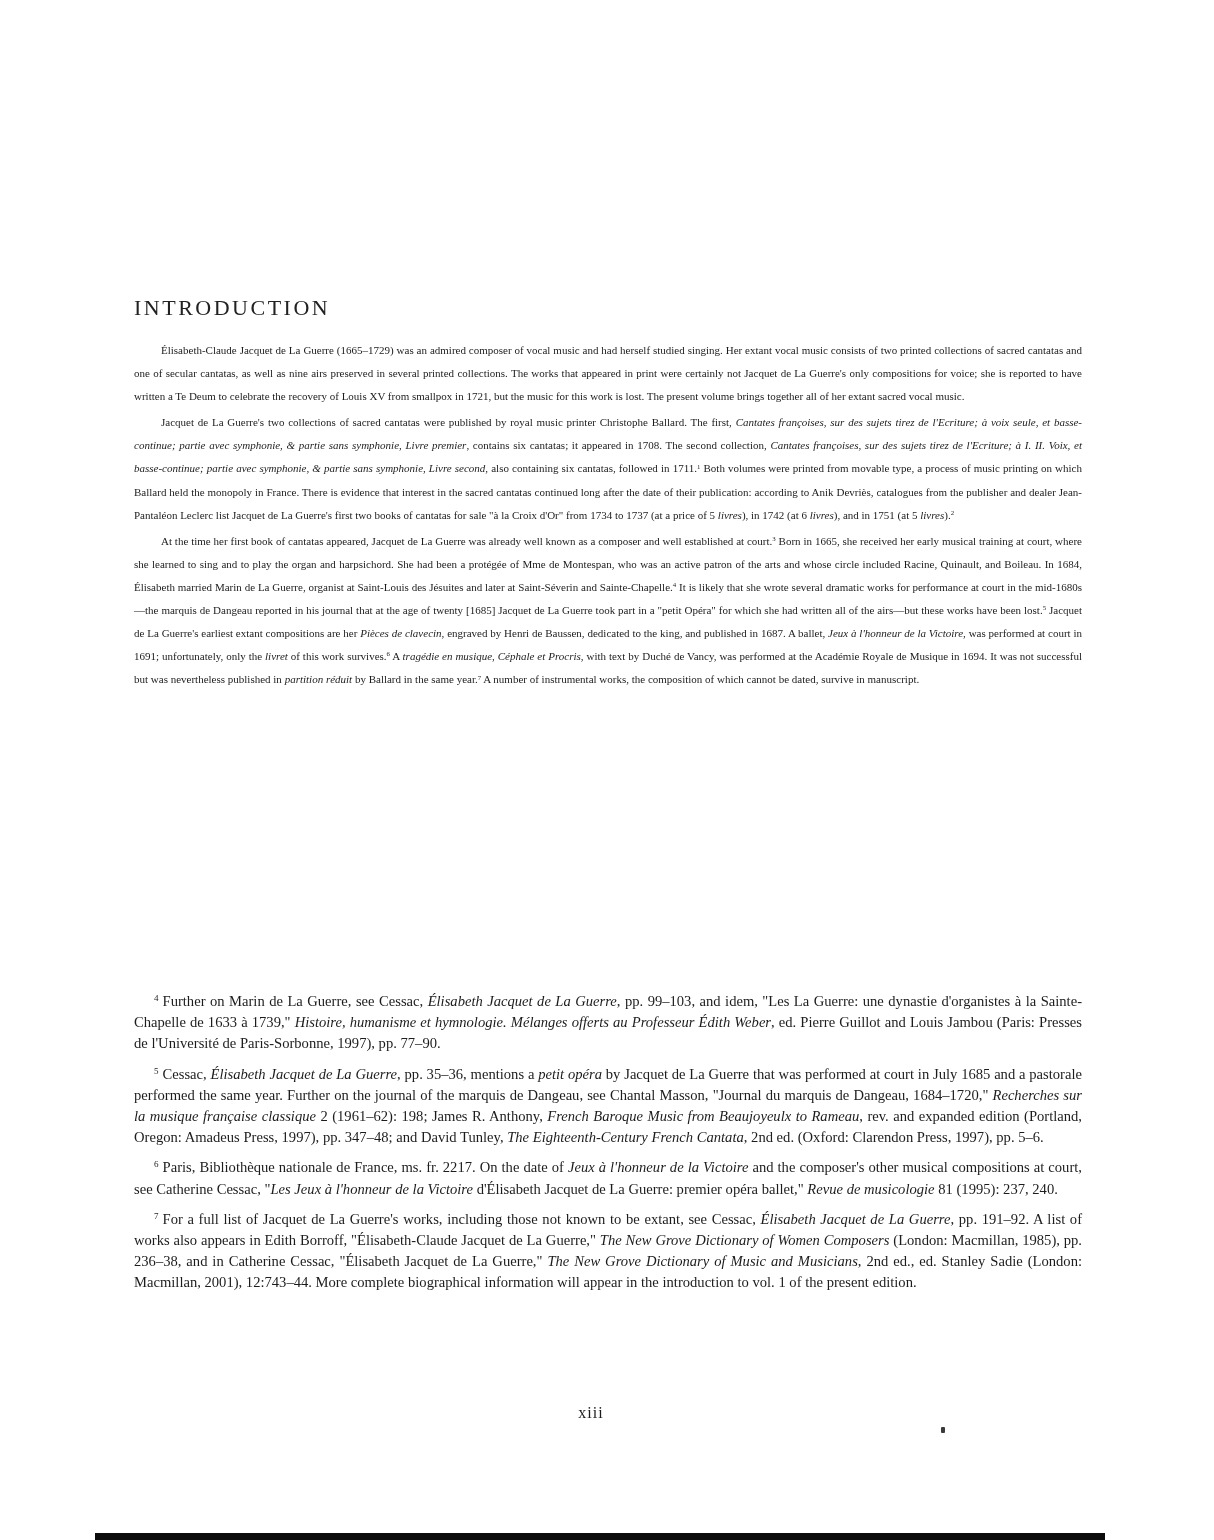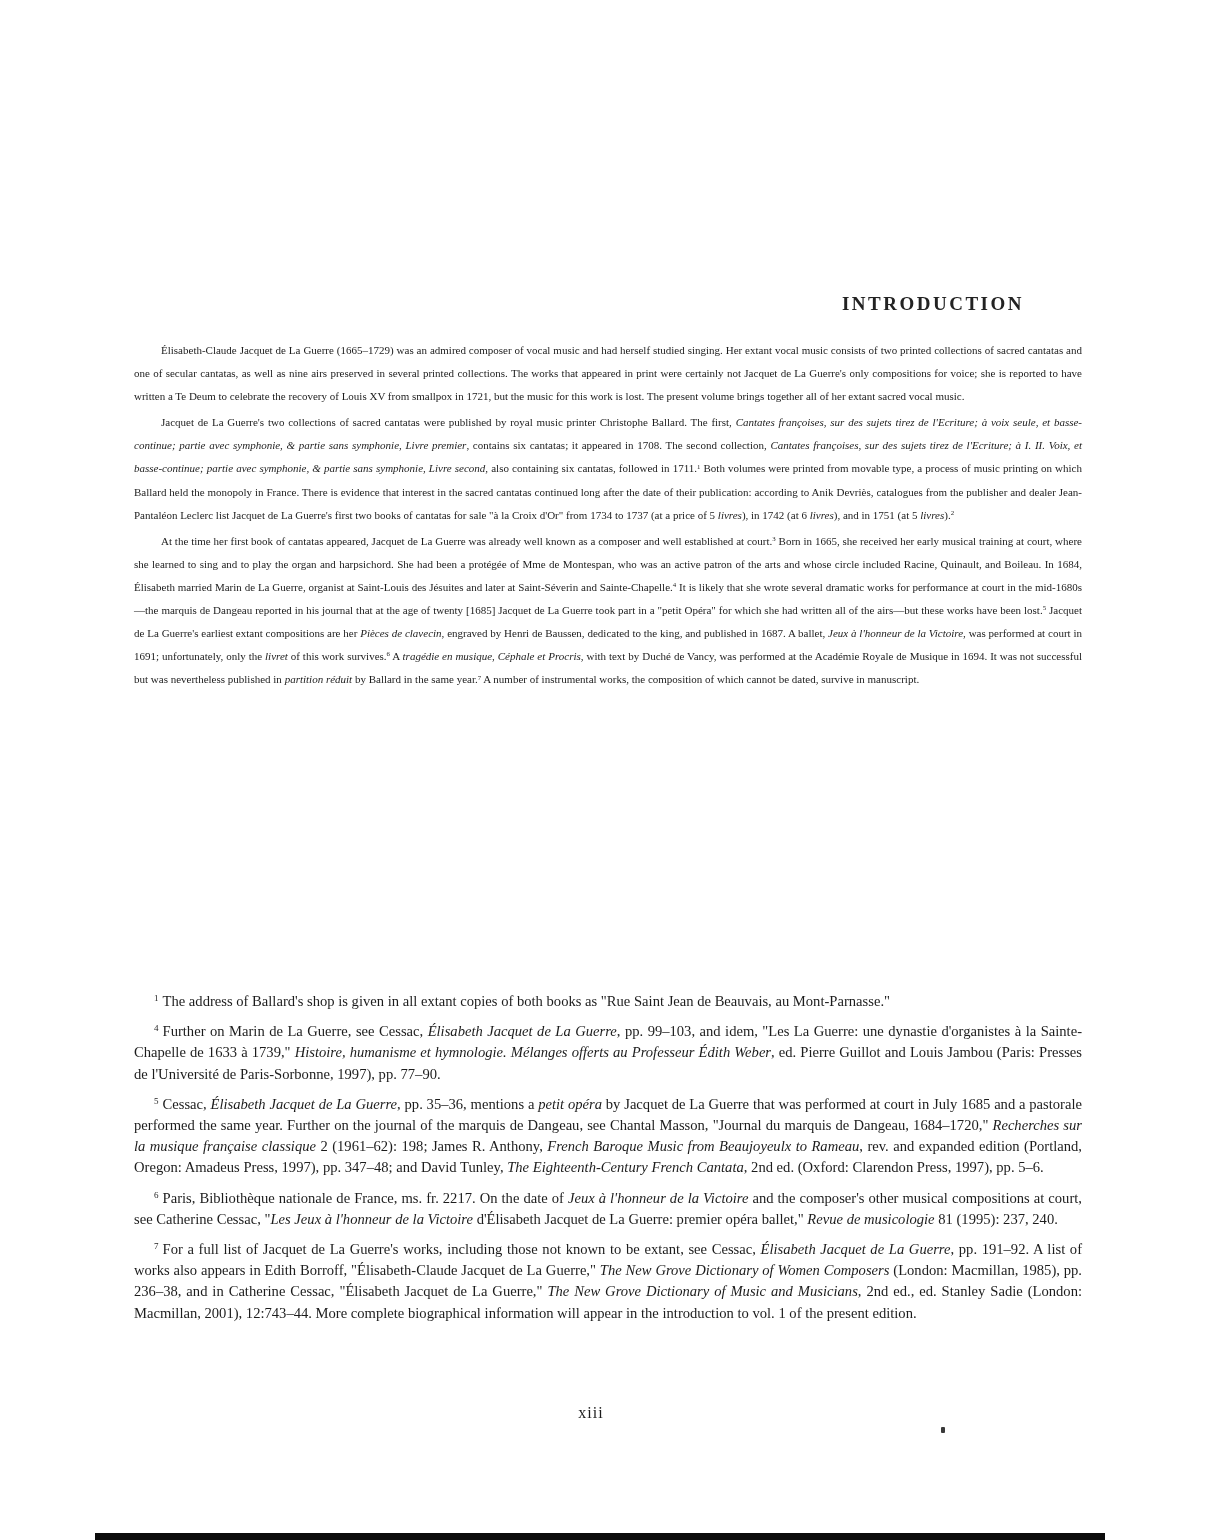--- a/index.html
+++ b/index.html
@@ -10,24 +10,24 @@
     background: #ffffff;
     font-family: "Liberation Serif", "DejaVu Serif", serif;
     color: #1c1c1c;
     overflow: hidden;
   }
   .title {
     position: absolute;
     left: 134px;
     top: 280px;
     width: 890px;
-    text-align: right;
-    font-size: 19px;
+    text-align: left;
+    font-size: 22px;
     letter-spacing: 2.5px;
-    font-weight: 700;
+    font-weight: 400;
     color: #222222;
   }
   .body-text {
     position: absolute;
     left: 134px;
     top: 339px;
     width: 948px;
     font-size: 11px;
     line-height: 23.1px;
     text-align: justify;
@@ -84,21 +84,20 @@
 <div class="page">
   <h1 class="title">INTRODUCTION</h1>
 
   <div class="body-text" id="body-text">
       <p><span>Élisabeth-Claude Jacquet de La Guerre (1665–1729) was an admired composer of vocal music and had herself studied singing. Her extant vocal music consists of two printed collections of sacred cantatas and one of secular cantatas, as well as nine airs preserved in several printed collections. The works that appeared in print were certainly not Jacquet de La Guerre's only compositions for voice; she is reported to have written a Te Deum to celebrate the recovery of Louis XV from smallpox in 1721, but the music for this work is lost. The present volume brings together all of her extant sacred vocal music.</span></p>
       <p><span>Jacquet de La Guerre's two collections of sacred cantatas were published by royal music printer Christophe Ballard. The first, </span><i>Cantates françoises, sur des sujets tirez de l'Ecriture; à voix seule, et basse-continue; partie avec symphonie, &amp; partie sans symphonie, Livre premier</i><span>, contains six cantatas; it appeared in 1708. The second collection, </span><i>Cantates françoises, sur des sujets tirez de l'Ecriture; à I. II. Voix, et basse-continue; partie avec symphonie, &amp; partie sans symphonie, Livre second</i><span>, also containing six cantatas, followed in 1711.</span><sup class="ref">1</sup><span> Both volumes were printed from movable type, a process of music printing on which Ballard held the monopoly in France. There is evidence that interest in the sacred cantatas continued long after the date of their publication: according to Anik Devriès, catalogues from the publisher and dealer Jean-Pantaléon Leclerc list Jacquet de La Guerre's first two books of cantatas for sale "à la Croix d'Or" from 1734 to 1737 (at a price of 5 </span><i>livres</i><span>), in 1742 (at 6 </span><i>livres</i><span>), and in 1751 (at 5 </span><i>livres</i><span>).</span><sup class="ref">2</sup></p>
       <p><span>At the time her first book of cantatas appeared, Jacquet de La Guerre was already well known as a composer and well established at court.</span><sup class="ref">3</sup><span> Born in 1665, she received her early musical training at court, where she learned to sing and to play the organ and harpsichord. She had been a protégée of Mme de Montespan, who was an active patron of the arts and whose circle included Racine, Quinault, and Boileau. In 1684, Élisabeth married Marin de La Guerre, organist at Saint-Louis des Jésuites and later at Saint-Séverin and Sainte-Chapelle.</span><sup class="ref">4</sup><span> It is likely that she wrote several dramatic works for performance at court in the mid-1680s—the marquis de Dangeau reported in his journal that at the age of twenty [1685] Jacquet de La Guerre took part in a "petit Opéra" for which she had written all of the airs—but these works have been lost.</span><sup class="ref">5</sup><span> Jacquet de La Guerre's earliest extant compositions are her </span><i>Pièces de clavecin</i><span>, engraved by Henri de Baussen, dedicated to the king, and published in 1687. A ballet, </span><i>Jeux à l'honneur de la Victoire</i><span>, was performed at court in 1691; unfortunately, only the </span><i>livret</i><span> of this work survives.</span><sup class="ref">6</sup><span> A </span><i>tragédie en musique</i><span>, </span><i>Céphale et Procris</i><span>, with text by Duché de Vancy, was performed at the Académie Royale de Musique in 1694. It was not successful but was nevertheless published in </span><i>partition réduit</i><span> by Ballard in the same year.</span><sup class="ref">7</sup><span> A number of instrumental works, the composition of which cannot be dated, survive in manuscript.</span></p>
     </div>
 
   <div class="footnotes" id="footnotes">
-      <p><sup class="ref fn-num">1</sup><span>The address of Ballard's shop is given in all extant copies of both books as "Rue Saint Jean de Beauvais, au Mont-Parnasse."</span></p>
       <p><sup class="ref fn-num">4</sup><span>Further on Marin de La Guerre, see Cessac, </span><i>Élisabeth Jacquet de La Guerre</i><span>, pp. 99–103, and idem, "Les La Guerre: une dynastie d'organistes à la Sainte-Chapelle de 1633 à 1739," </span><i>Histoire, humanisme et hymnologie. Mélanges offerts au Professeur Édith Weber</i><span>, ed. Pierre Guillot and Louis Jambou (Paris: Presses de l'Université de Paris-Sorbonne, 1997), pp. 77–90.</span></p>
       <p><sup class="ref fn-num">5</sup><span>Cessac, </span><i>Élisabeth Jacquet de La Guerre</i><span>, pp. 35–36, mentions a </span><i>petit opéra</i><span> by Jacquet de La Guerre that was performed at court in July 1685 and a pastorale performed the same year. Further on the journal of the marquis de Dangeau, see Chantal Masson, "Journal du marquis de Dangeau, 1684–1720," </span><i>Recherches sur la musique française classique</i><span> 2 (1961–62): 198; James R. Anthony, </span><i>French Baroque Music from Beaujoyeulx to Rameau</i><span>, rev. and expanded edition (Portland, Oregon: Amadeus Press, 1997), pp. 347–48; and David Tunley, </span><i>The Eighteenth-Century French Cantata</i><span>, 2nd ed. (Oxford: Clarendon Press, 1997), pp. 5–6.</span></p>
       <p><sup class="ref fn-num">6</sup><span>Paris, Bibliothèque nationale de France, ms. fr. 2217. On the date of </span><i>Jeux à l'honneur de la Victoire</i><span> and the composer's other musical compositions at court, see Catherine Cessac, "</span><i>Les Jeux à l'honneur de la Victoire</i><span> d'Élisabeth Jacquet de La Guerre: premier opéra ballet," </span><i>Revue de musicologie</i><span> 81 (1995): 237, 240.</span></p>
       <p><sup class="ref fn-num">7</sup><span>For a full list of Jacquet de La Guerre's works, including those not known to be extant, see Cessac, </span><i>Élisabeth Jacquet de La Guerre</i><span>, pp. 191–92. A list of works also appears in Edith Borroff, "Élisabeth-Claude Jacquet de La Guerre," </span><i>The New Grove Dictionary of Women Composers</i><span> (London: Macmillan, 1985), pp. 236–38, and in Catherine Cessac, "Élisabeth Jacquet de La Guerre," </span><i>The New Grove Dictionary of Music and Musicians</i><span>, 2nd ed., ed. Stanley Sadie (London: Macmillan, 2001), 12:743–44. More complete biographical information will appear in the introduction to vol. 1 of the present edition.</span></p>
     </div>
 
   <div class="pagenum">xiii</div>
 
   <div class="speck"></div>
   <div class="edge-bar"></div>

